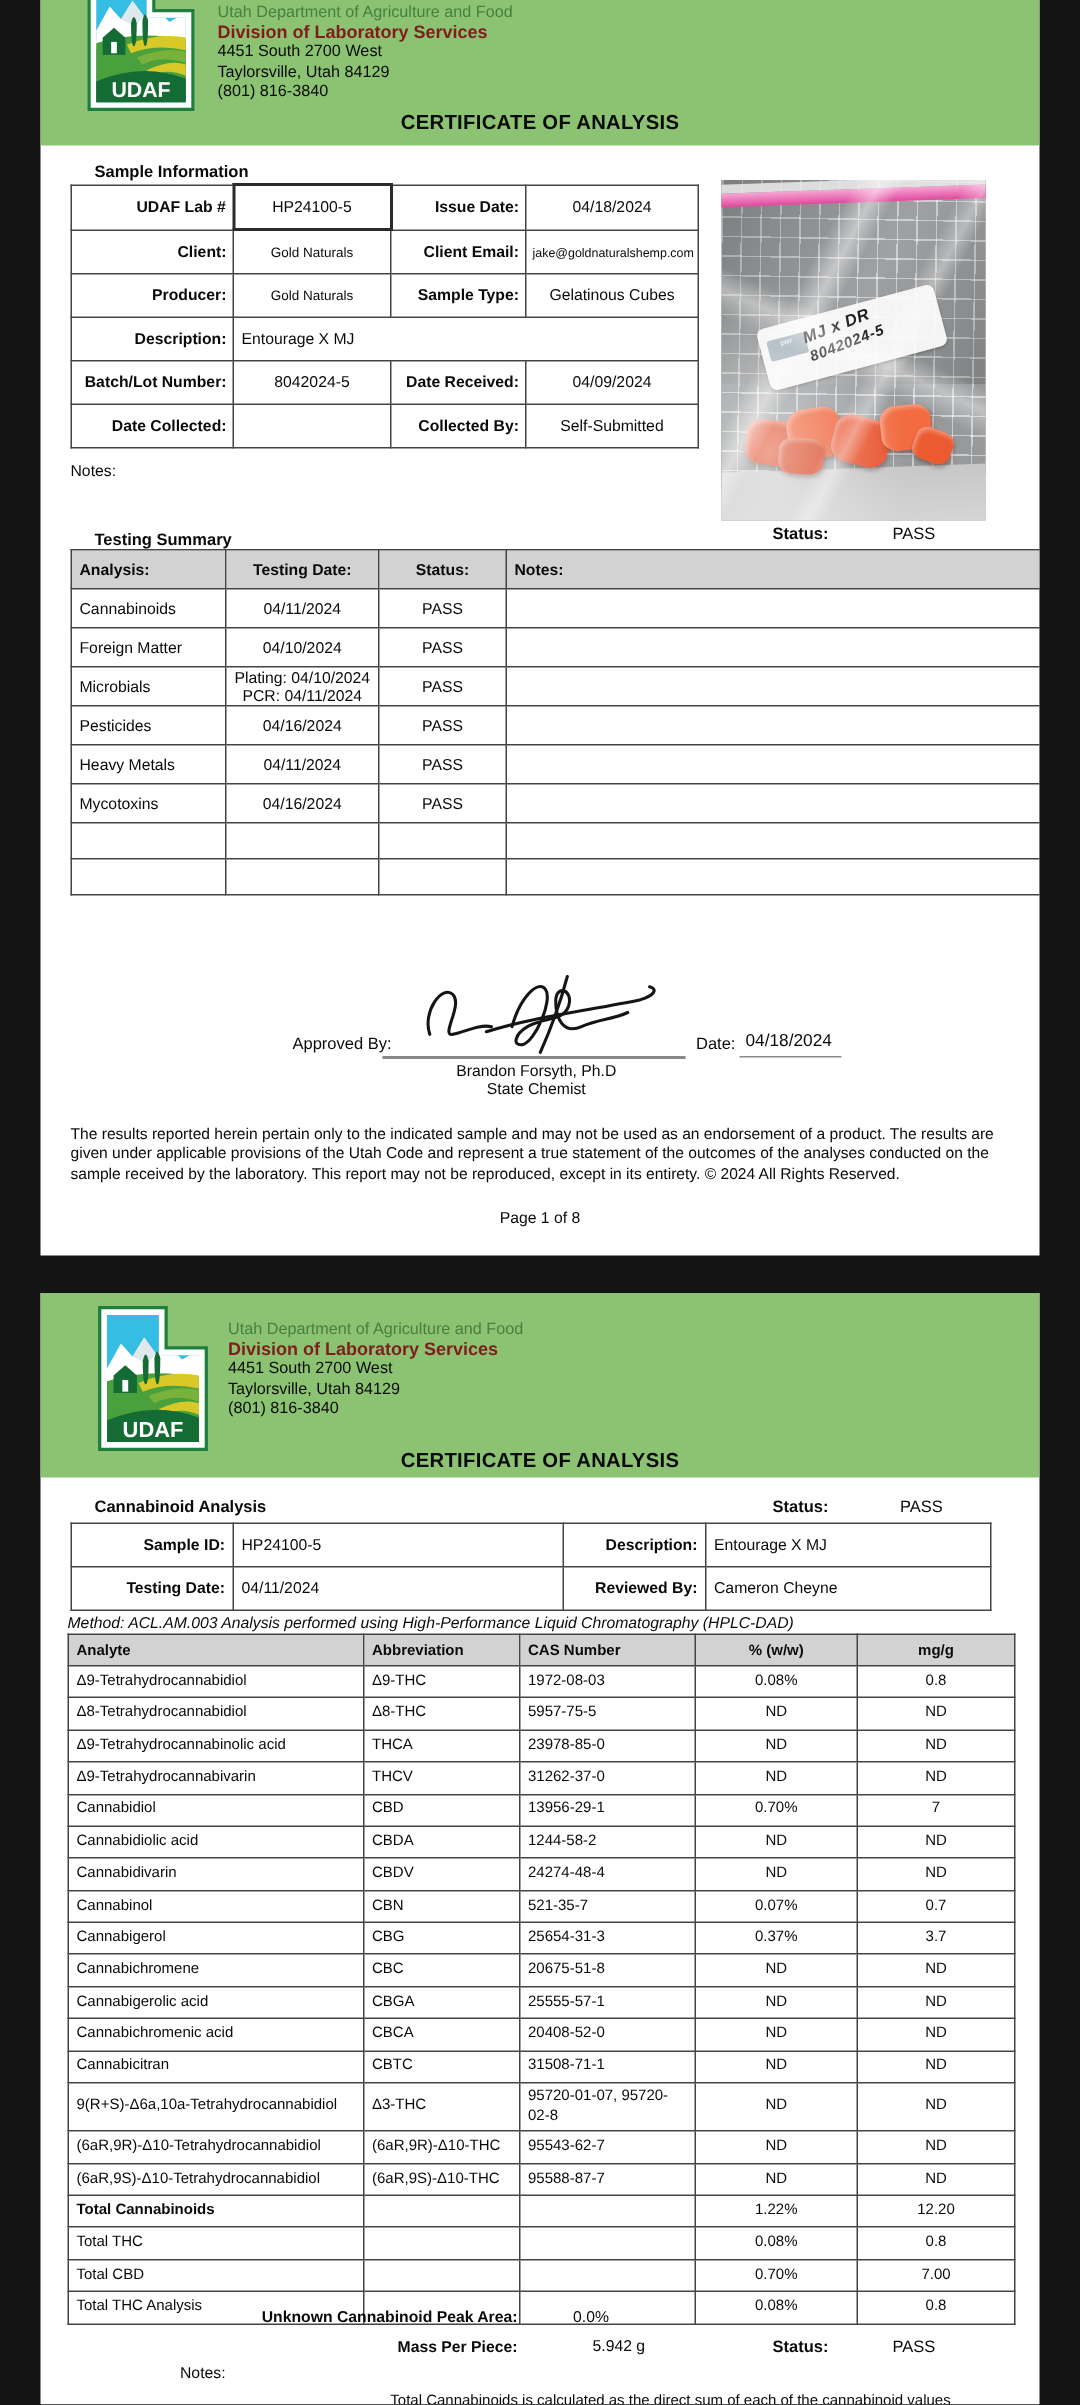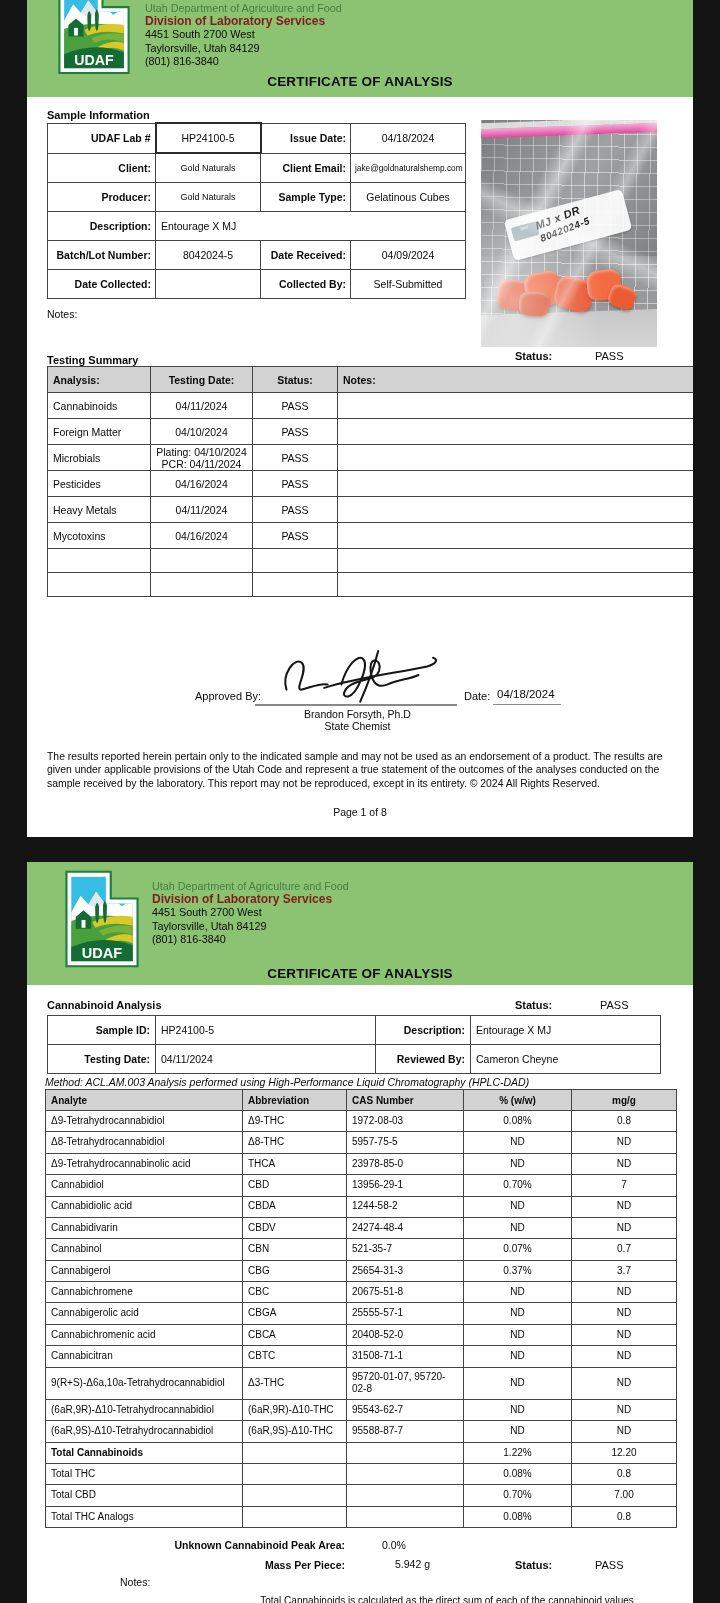--- a/index.html
+++ b/index.html
@@ -26,21 +26,21 @@
   #page2 .lh-text{left:125px;top:18px;}
   .lh-agency{color:#46803f;}
   .lh-division{font-weight:bold;font-size:12px;color:#7f1d1d;}
   .cert-title{position:absolute;left:0;width:100%;text-align:center;font-weight:bold;font-size:13.5px;letter-spacing:.2px;}
   #page1 .cert-title{top:74px;}
   #page2 .cert-title{top:104px;}
 
   
   table{border-collapse:collapse;table-layout:fixed;}
   td,th{border:1px solid #444;overflow:hidden;}
-  .sec-title{position:absolute;font-weight:bold;font-size:11px;}
+  .sec-title{position:absolute;font-weight:bold;font-size:11px;margin-left:16px;}
   .status-label{position:absolute;font-weight:bold;font-size:11px;}
   .status-value{position:absolute;font-size:11px;}
 
   
   .sample-table{position:absolute;left:20px;top:122px;width:418px;font-size:10.5px;}
   .sample-table td{height:28px;padding:0 4px;}
   .sample-table td.lbl{font-weight:bold;text-align:right;}
   .sample-table td.val{text-align:center;}
   .sample-table td.val-span{text-align:left;padding-left:5px;}
   .sample-table tr:nth-child(2) td.v1,
@@ -437,20 +437,27 @@
           <td class="c">ND</td>
         </tr>
         <tr>
           <td>Δ9-Tetrahydrocannabinolic acid</td>
           <td>THCA</td>
           <td>23978-85-0</td>
           <td class="c">ND</td>
           <td class="c">ND</td>
         </tr>
         <tr>
+          <td>Δ9-Tetrahydrocannabivarin</td>
+          <td>THCV</td>
+          <td>31262-37-0</td>
+          <td class="c">ND</td>
+          <td class="c">ND</td>
+        </tr>
+        <tr>
           <td>Cannabidiol</td>
           <td>CBD</td>
           <td>13956-29-1</td>
           <td class="c">0.70%</td>
           <td class="c">7</td>
         </tr>
         <tr>
           <td>Cannabidiolic acid</td>
           <td>CBDA</td>
           <td>1244-58-2</td>
@@ -542,21 +549,21 @@
           <td class="c">0.8</td>
         </tr>
         <tr>
           <td>Total CBD</td>
           <td>&nbsp;</td>
           <td>&nbsp;</td>
           <td class="c">0.70%</td>
           <td class="c">7.00</td>
         </tr>
         <tr>
-          <td>Total THC Analogs</td>
+          <td>Total THC Analysis</td>
           <td>&nbsp;</td>
           <td>&nbsp;</td>
           <td class="c">0.08%</td>
           <td class="c">0.8</td>
         </tr>
       </tbody>
   </table>
 
   <div class="p2-footer-label" style="left:118px;top:677px;">Unknown Cannabinoid Peak Area:</div>
   <div class="p2-footer-value" style="left:355px;top:677px;">0.0%</div>

